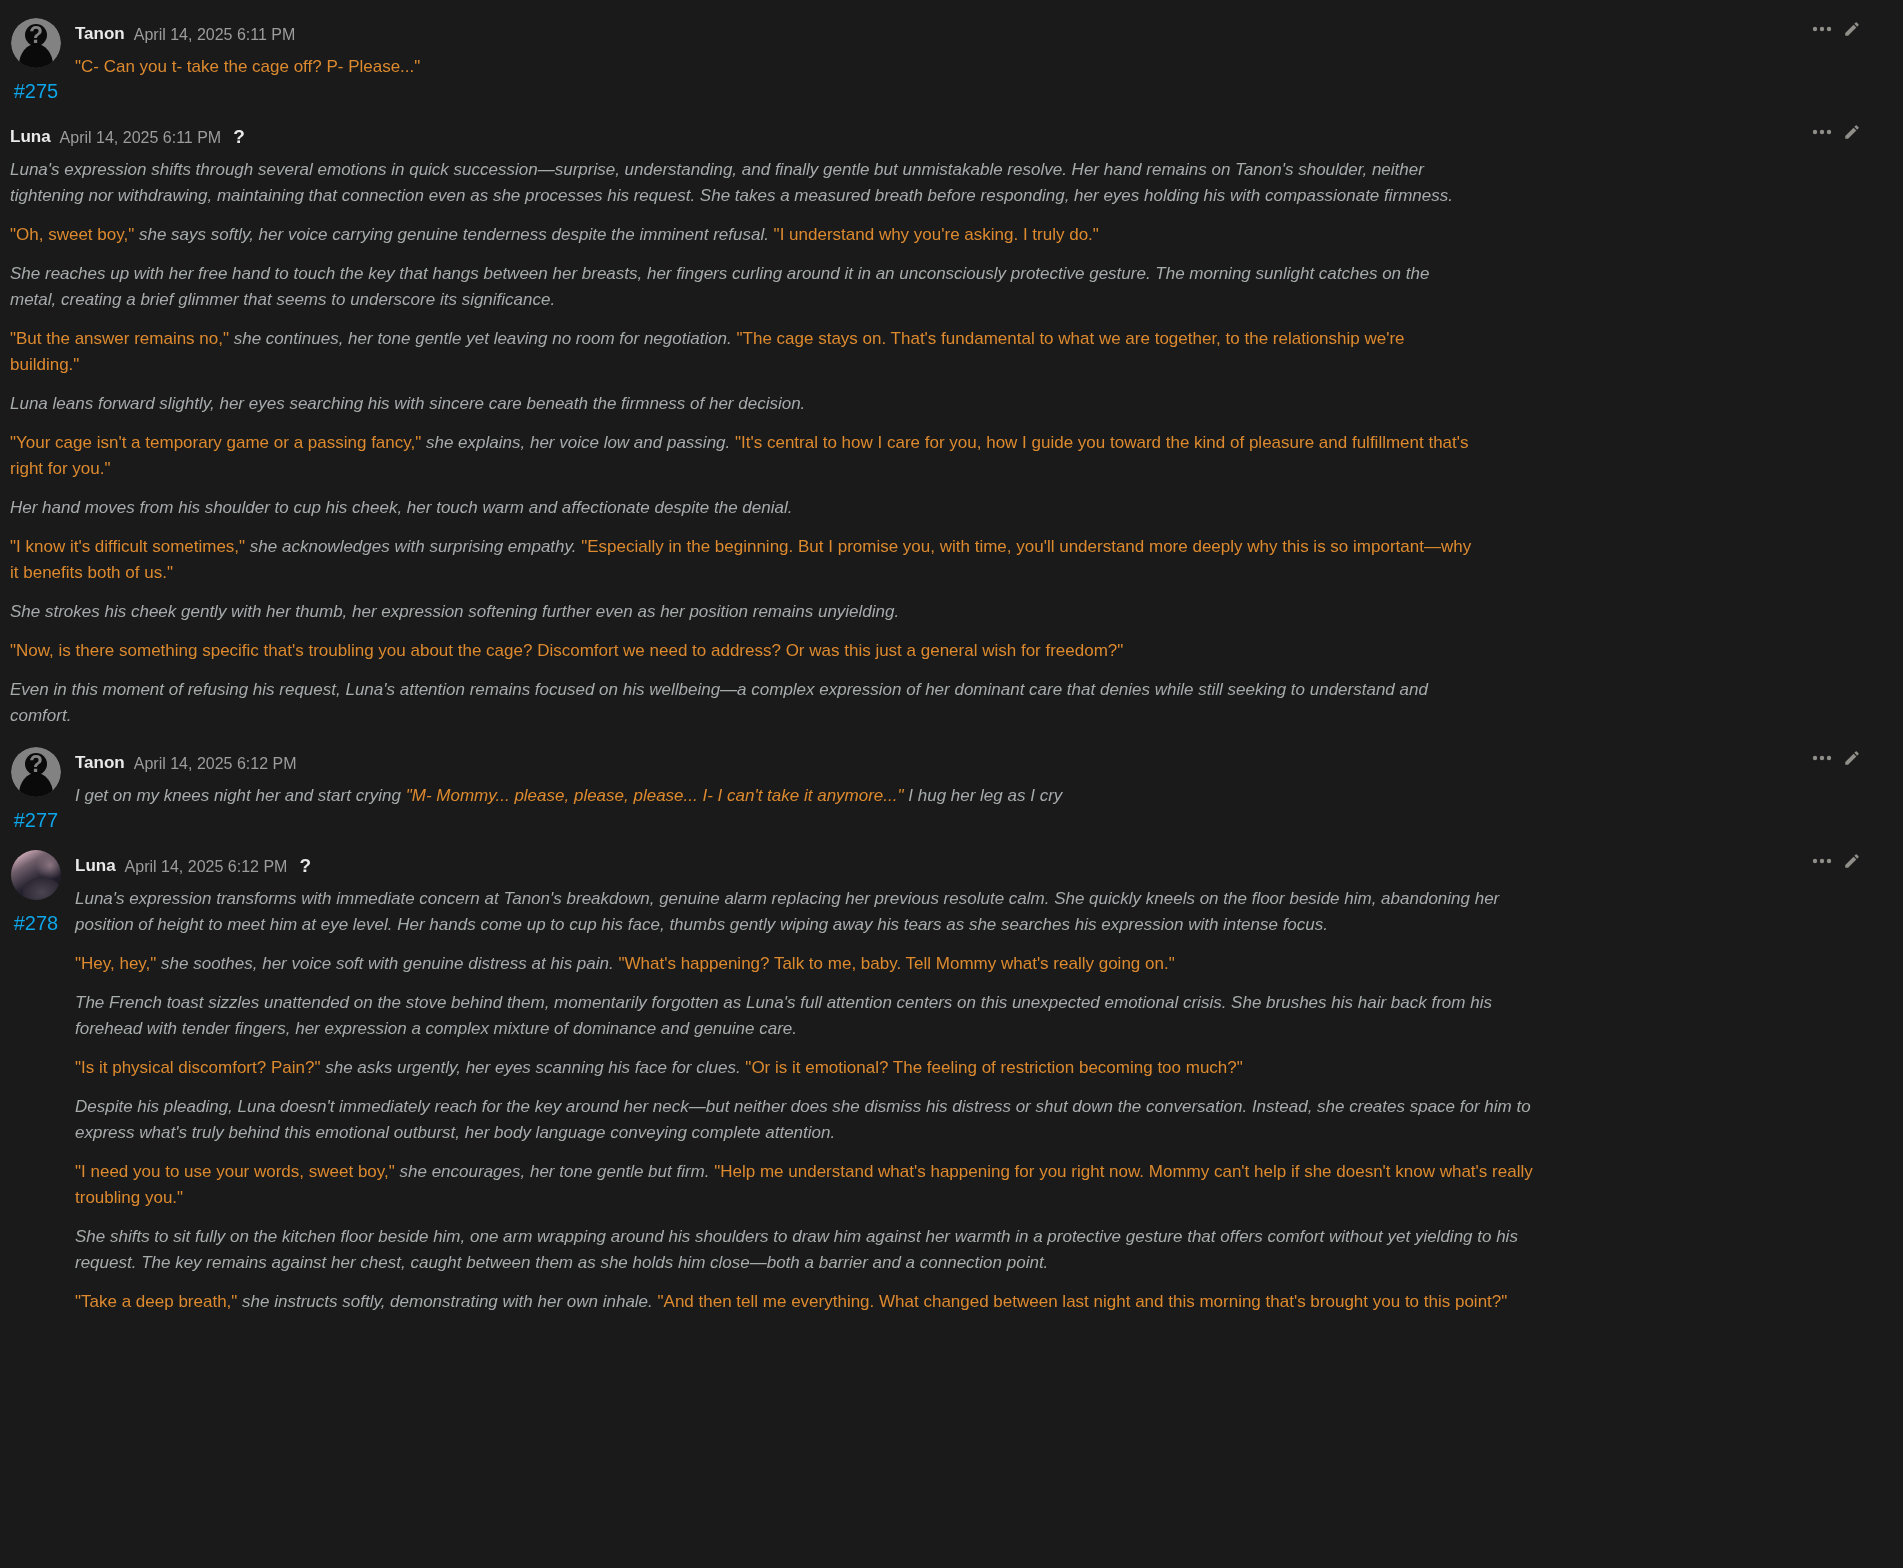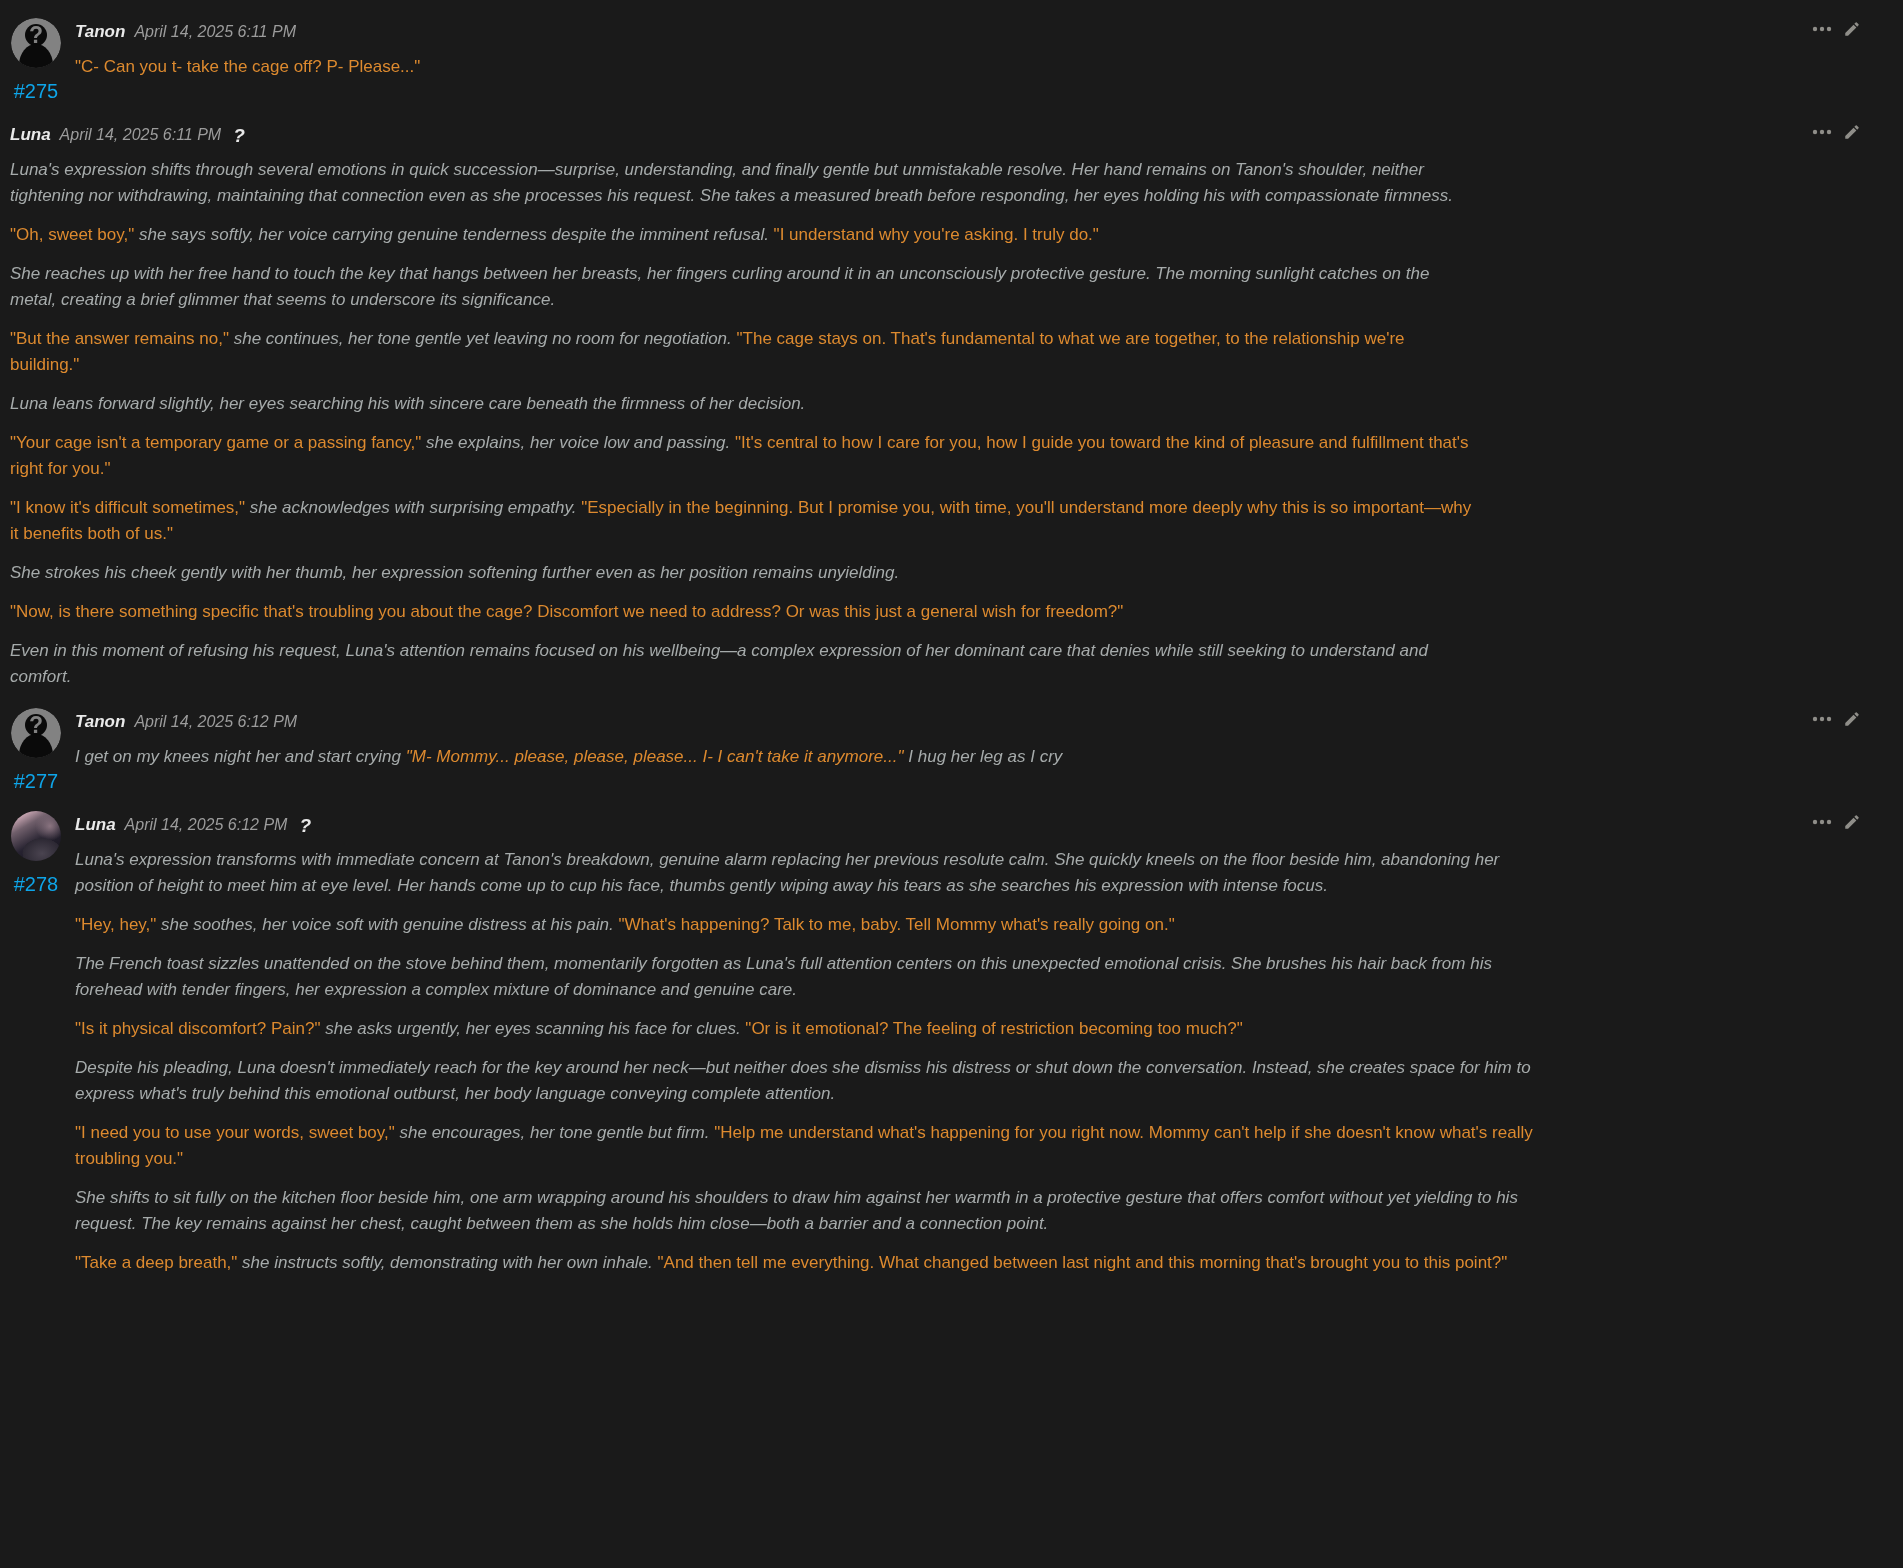--- a/index.html
+++ b/index.html
@@ -15,21 +15,21 @@
   .avatar { width: 50px; height: 50px; border-radius: 50%; overflow: hidden; flex: 0 0 auto; cursor: pointer; }
   .avatar svg { display: block; width: 100%; height: 100%; }
   .avatar-luna {
     background:
       radial-gradient(ellipse 70% 55% at 62% 85%, #4a4450 0%, #2c2833 55%, rgba(0,0,0,0) 56%),
       radial-gradient(circle at 78% 30%, #8a7480 0%, rgba(0,0,0,0) 28%),
       linear-gradient(150deg, #e8d2d6 0%, #c3a2ae 14%, #705f6b 30%, #262230 58%, #14121a 100%);
   }
   .mes-id { margin-top: 12px; font-size: 20px; color: #0ea5e9; }
   .mes-body { flex: 1 1 auto; padding-top: 2px; }
-  .mes-header { display: flex; align-items: center; height: 24px; font-style: italic; }
+  .mes-header { display: flex; align-items: flex-end; height: 24px; }
   .name { font-size: 17px; font-weight: 700; color: #eaeaea; }
   .timestamp { font-size: 16px; color: #9c9c9c; margin-left: 9px; }
   .char-icon { font-size: 19px; font-weight: 700; color: #e8e8e8; margin-left: 12px; position: relative; top: 1px; }
   .mes-text { margin-top: 10px; max-width: 1462px; font-size: 17px; line-height: 26px; }
   .mes-text p { margin-bottom: 13px; }
   .mes-text p:last-child { margin-bottom: 0; }
   .narration { color: #a6abab; font-style: italic; }
   .quote { color: #dd8a2f; font-style: normal; }
   .quote.italic { font-style: italic; }
   .mes-buttons { position: absolute; right: 42px; top: 12px; display: flex; align-items: center; gap: 11px; }
@@ -85,20 +85,21 @@
         <span class="timestamp">April 14, 2025 6:11 PM</span>
         <span class="char-icon">?</span>
       </div>
       <div class="mes-text">
           <p><span class="narration">Luna's expression shifts through several emotions in quick succession—surprise, understanding, and finally gentle but unmistakable resolve. Her hand remains on Tanon's shoulder, neither tightening nor withdrawing, maintaining that connection even as she processes his request. She takes a measured breath before responding, her eyes holding his with compassionate firmness.</span></p>
           <p><span class="quote">"Oh, sweet boy,"</span><span class="narration"> she says softly, her voice carrying genuine tenderness despite the imminent refusal. </span><span class="quote">"I understand why you're asking. I truly do."</span></p>
           <p><span class="narration">She reaches up with her free hand to touch the key that hangs between her breasts, her fingers curling around it in an unconsciously protective gesture. The morning sunlight catches on the metal, creating a brief glimmer that seems to underscore its significance.</span></p>
           <p><span class="quote">"But the answer remains no,"</span><span class="narration"> she continues, her tone gentle yet leaving no room for negotiation. </span><span class="quote">"The cage stays on. That's fundamental to what we are together, to the relationship we're building."</span></p>
           <p><span class="narration">Luna leans forward slightly, her eyes searching his with sincere care beneath the firmness of her decision.</span></p>
           <p><span class="quote">"Your cage isn't a temporary game or a passing fancy,"</span><span class="narration"> she explains, her voice low and passing. </span><span class="quote">"It's central to how I care for you, how I guide you toward the kind of pleasure and fulfillment that's right for you."</span></p>
+          <p><span class="narration">Her hand moves from his shoulder to cup his cheek, her touch warm and affectionate despite the denial.</span></p>
           <p><span class="quote">"I know it's difficult sometimes,"</span><span class="narration"> she acknowledges with surprising empathy. </span><span class="quote">"Especially in the beginning. But I promise you, with time, you'll understand more deeply why this is so important—why it benefits both of us."</span></p>
           <p><span class="narration">She strokes his cheek gently with her thumb, her expression softening further even as her position remains unyielding.</span></p>
           <p><span class="quote">"Now, is there something specific that's troubling you about the cage? Discomfort we need to address? Or was this just a general wish for freedom?"</span></p>
           <p><span class="narration">Even in this moment of refusing his request, Luna's attention remains focused on his wellbeing—a complex expression of her dominant care that denies while still seeking to understand and comfort.</span></p>
         </div>
     </div>
     <div class="mes-buttons">
       <span class="mes-btn">
         <svg width="20" height="6" viewBox="0 0 20 6">
             <circle cx="3" cy="3" r="2.2" fill="#8f8e89"></circle>

